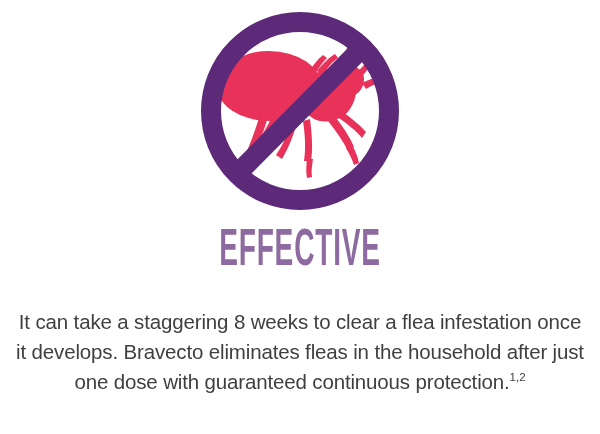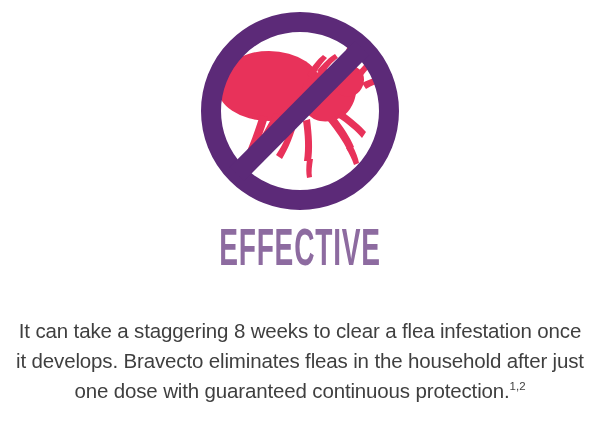--- a/index.html
+++ b/index.html
@@ -56,21 +56,21 @@
     transform: scaleX(0.54);
     transform-origin: center top;
     white-space: nowrap;
     -webkit-font-smoothing: antialiased;
   }
 
   
   .body-copy {
     position: absolute;
     left: 14px;
-    top: 316px;
+    top: 307px;
     width: 572px;
     margin: 0;
     text-align: center;
     font-family: "Liberation Sans", sans-serif;
     font-weight: 400;
     font-size: 20.5px;
     line-height: 30px;
     color: #3f3f3f;
     letter-spacing: -0.15px;
   }

